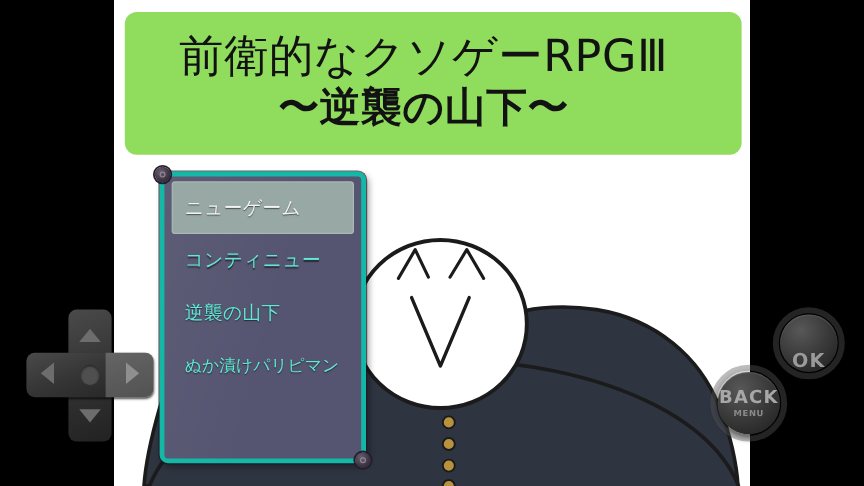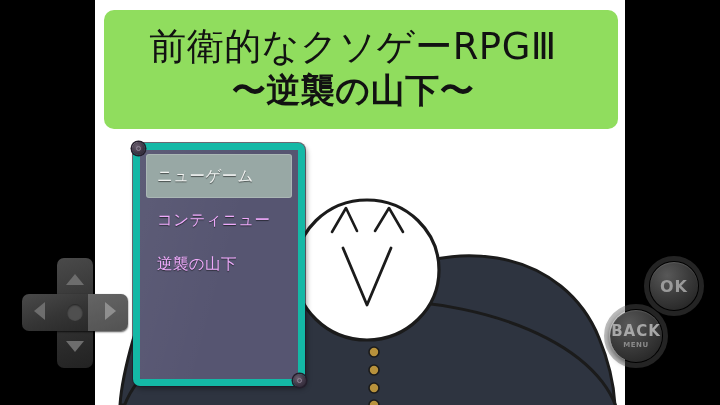--- a/index.html
+++ b/index.html
@@ -31,21 +31,21 @@
   #title-main{font-size:37px;font-weight:400;margin-bottom:8px;}
   #title-sub{font-size:34px;font-weight:700;}
 
   
   #character{position:absolute;left:0;top:0;width:530px;height:405px;pointer-events:none;}
 
   
   #menu-window{
     position:absolute;left:38px;top:143px;width:172px;height:243px;
     background:#565571;
-    border:7px solid #14b8a6;
+    border:4px solid #14b8a6;
     border-radius:7px;
     box-sizing:border-box;
     box-shadow:0 0 0 1px rgba(30,25,40,.65), 2px 3px 5px rgba(0,0,0,.35);
     padding:4px 0 0 0;
   }
   #menu-window .inner-sheen{
     position:absolute;inset:0;border-radius:4px;
     background:linear-gradient(105deg,rgba(255,255,255,.045) 0%,rgba(255,255,255,0) 55%);
     pointer-events:none;
   }
@@ -60,21 +60,21 @@
   }
   .orn-tl{left:-8px;top:-8px;}
   .orn-br{right:-8px;bottom:-8px;}
 
   .menu-item{
     position:relative;
     height:44px;margin:0 6px;
     display:flex;align-items:center;
     box-sizing:border-box;
     padding-left:11px;
-    color:#f0abfc;
+    color:#5eead4;
     font-size:15.5px;
     letter-spacing:.4px;
     white-space:nowrap;
     text-shadow:0 1px 1px rgba(0,0,0,.55);
   }
   .menu-item.selected{
     background:#98a8a5;
     border-radius:3px;
     color:#f2f4f3;
     box-shadow:inset 0 0 0 1px rgba(255,255,255,.18);
@@ -107,22 +107,22 @@
     position:absolute;border-radius:50%;
     background:radial-gradient(circle at 36% 28%, #585858 0%, #3a3a3a 48%, #1d1d1d 100%);
     box-shadow:0 2px 6px rgba(0,0,0,.85), inset 0 1px 1px rgba(255,255,255,.12);
     display:flex;flex-direction:column;align-items:center;justify-content:center;
     color:#9a9a9a;font-weight:bold;letter-spacing:1px;
   }
   .round-btn .ring{
     position:absolute;inset:-6px;border-radius:50%;
     border:5px solid rgba(90,90,90,.40);box-sizing:border-box;
   }
-  #btn-ok{left:650px;top:262px;width:48px;height:48px;font-size:16px;}
-  #btn-back{left:598px;top:310px;width:52px;height:52px;margin-left:12px;}
+  #btn-ok{left:650px;top:262px;width:48px;height:48px;font-size:16px;justify-content:flex-end;}
+  #btn-back{left:598px;top:310px;width:52px;height:52px;}
   #btn-back .back-main{font-size:15px;line-height:1;color:#a7a7a7;}
   #btn-back .back-sub{font-size:7px;line-height:1;margin-top:3px;color:#8a8a8a;letter-spacing:.5px;}
 </style>
 </head>
 <body>
 
 <div id="screen">
 
   <div id="game-area">
 
@@ -165,20 +165,23 @@
       <span class="corner-orn orn-br"></span>
 
       <div class="menu-item selected">
         <span>ニューゲーム</span>
       </div>
       <div class="menu-item">
         <span>コンティニュー</span>
       </div>
       <div class="menu-item">
         <span>逆襲の山下</span>
+      </div>
+      <div class="menu-item tight">
+        <span>ぬか漬けパリピマン</span>
       </div>
     </div>
 
   </div>
 
   <div id="dpad">
     <span class="dpad-arm" id="dpad-v"></span>
     <span class="dpad-arm" id="dpad-h"></span>
     <span id="dpad-right-hl"></span>
     <span class="dpad-tri tri-up"></span>

